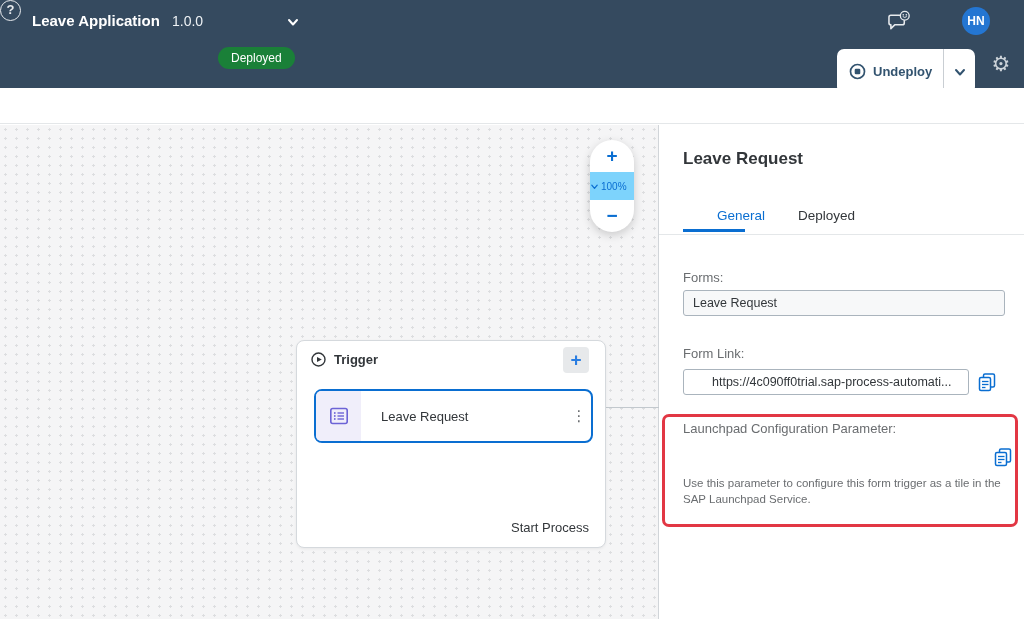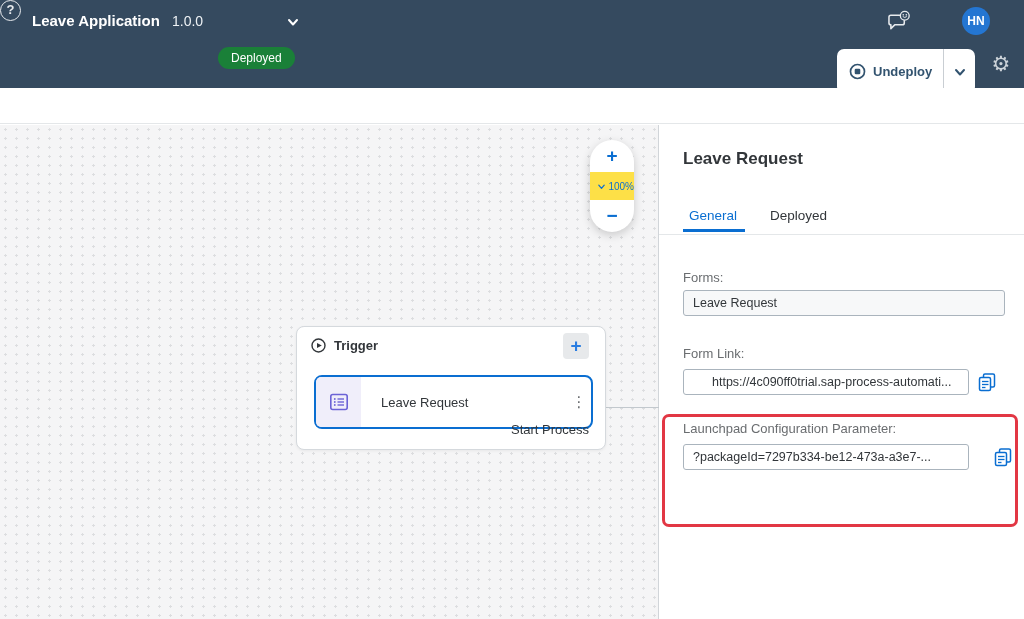--- a/index.html
+++ b/index.html
@@ -31,42 +31,42 @@
   .subbar { position: absolute; left: 0; top: 88px; width: 1024px; height: 36px; background: #ffffff; border-bottom: 1px solid #e4e7e9; }
 
   
   .canvas { position: absolute; left: 0; top: 125px; width: 659px; height: 494px; background-color: #f5f5f6;
     background-image: radial-gradient(#dcdddf 1.2px, transparent 1.4px); background-size: 11px 9px;
     border-right: 1px solid #d1d5d9; }
   .zoom-pill { position: absolute; left: 590px; top: 15px; width: 44px; height: 92px; background: #ffffff;
     border-radius: 22px; box-shadow: 0 3px 10px rgba(0,0,0,0.18); display: flex; flex-direction: column; align-items: center; }
   .zoom-in-btn, .zoom-out-btn { width: 100%; height: 32px; text-align: center; color: #0a6ed1; font-size: 19px;
     font-weight: bold; line-height: 32px; cursor: pointer; }
-  .zoom-level { width: 100%; height: 28px; background: #fde047; display: flex; align-items: center; justify-content: flex-end;
+  .zoom-level { width: 100%; height: 28px; background: #7dd3fc; display: flex; align-items: center; justify-content: flex-start;
     gap: 2px; color: #0a6ed1; font-size: 10px; cursor: pointer; }
   .connector { position: absolute; left: 606px; top: 282px; width: 53px; height: 1px; background: #c2c8cd; }
 
-  .trigger-card { position: absolute; left: 296px; top: 201px; width: 310px; height: 124px; background: #ffffff;
+  .trigger-card { position: absolute; left: 296px; top: 215px; width: 310px; height: 208px; background: #ffffff;
     border: 1px solid #d5d9dd; border-radius: 8px; box-shadow: 0 1px 3px rgba(0,0,0,0.06); }
   .trigger-head { position: absolute; left: 14px; top: 11px; display: flex; align-items: center; gap: 8px; }
   .trigger-title { font-size: 13px; font-weight: bold; color: #32363a; }
   .add-step-btn { position: absolute; right: 16px; top: 6px; width: 26px; height: 26px; background: #e7e9eb;
     border-radius: 4px; color: #2a7de1; font-size: 19px; font-weight: bold; text-align: center; line-height: 25px; cursor: pointer; }
   .trigger-item { position: absolute; left: 17px; top: 48px; width: 279px; height: 54px; background: #ffffff;
     border: 2px solid #0a6ed1; border-radius: 8px; display: flex; align-items: center; cursor: pointer; }
   .item-icon-tile { width: 45px; height: 50px; background: #f0eefa; border-radius: 5px 0 0 5px;
     display: flex; align-items: center; justify-content: center; }
   .item-label { margin-left: 20px; font-size: 13px; color: #32363a; flex: 1; }
   .kebab { width: 24px; text-align: center; color: #6a6d70; font-size: 15px; letter-spacing: 0; cursor: pointer; }
   .start-process { position: absolute; right: 16px; bottom: 12px; font-size: 13px; color: #32363a; }
 
   
   .panel { position: absolute; left: 659px; top: 124px; width: 365px; height: 495px; background: #ffffff; }
   .panel-title { position: absolute; left: 24px; top: 25px; font-size: 17px; font-weight: bold; color: #32363a; }
-  .tab { position: absolute; top: 84px; font-size: 13.5px; cursor: pointer; }
+  .tab { position: absolute; top: 84px; font-size: 13.5px; cursor: pointer; margin-left: 28px; }
   .tab-general { left: 30px; color: #0a6ed1; }
   .tab-outputs { left: 111px; color: #32363a; }
   .tab-underline { position: absolute; left: 24px; top: 105px; width: 62px; height: 3px; background: #0a6ed1; }
   .tab-divider { position: absolute; left: 0; top: 110px; width: 365px; height: 1px; background: #e4e7e9; }
 
   .field-label { position: absolute; left: 24px; font-size: 13px; color: #6a6d70; }
   .lbl-forms { top: 146px; }
   .lbl-formlink { top: 222px; }
   .lbl-launchpad { top: 297px; }
   .fld-input { position: absolute; left: 24px; height: 26px; border: 1px solid #aab4bd; border-radius: 3px;
@@ -191,24 +191,24 @@
   <input class="fld-input inp-formlink" readonly="" value="https://4c090ff0trial.sap-process-automati..." style="">
   <svg class="copy-btn copy-formlink" viewBox="0 0 22 22">
     <rect x="7.5" y="3" width="11" height="13" rx="1.5" fill="none" stroke="#0a6ed1" stroke-width="1.5"></rect>
     <rect x="3.5" y="6.5" width="11" height="13" rx="1.5" fill="#ffffff" stroke="#0a6ed1" stroke-width="1.5"></rect>
     <line x1="6" y1="10.5" x2="12.5" y2="10.5" stroke="#0a6ed1" stroke-width="1.3"></line>
     <line x1="6" y1="13.5" x2="12.5" y2="13.5" stroke="#0a6ed1" stroke-width="1.3"></line>
     <line x1="6" y1="16.5" x2="9.5" y2="16.5" stroke="#0a6ed1" stroke-width="1.3"></line>
   </svg>
 
   <div class="field-label lbl-launchpad">Launchpad Configuration Parameter:</div>
-  <input class="fld-input inp-launchpad" readonly="" value="?packageId=7297b334-be12-473a-a3e7-..." style="">
   <svg class="copy-btn copy-launchpad" viewBox="0 0 22 22">
     <rect x="7.5" y="3" width="11" height="13" rx="1.5" fill="none" stroke="#0a6ed1" stroke-width="1.5"></rect>
     <rect x="3.5" y="6.5" width="11" height="13" rx="1.5" fill="#ffffff" stroke="#0a6ed1" stroke-width="1.5"></rect>
     <line x1="6" y1="10.5" x2="12.5" y2="10.5" stroke="#0a6ed1" stroke-width="1.3"></line>
     <line x1="6" y1="13.5" x2="12.5" y2="13.5" stroke="#0a6ed1" stroke-width="1.3"></line>
     <line x1="6" y1="16.5" x2="9.5" y2="16.5" stroke="#0a6ed1" stroke-width="1.3"></line>
   </svg>
 
+  <div class="help-text">Use this parameter to configure this form trigger as a tile in the SAP Launchpad Service.</div>
 
   <div class="annotation-box"></div>
 </div>
 
 </body></html>

